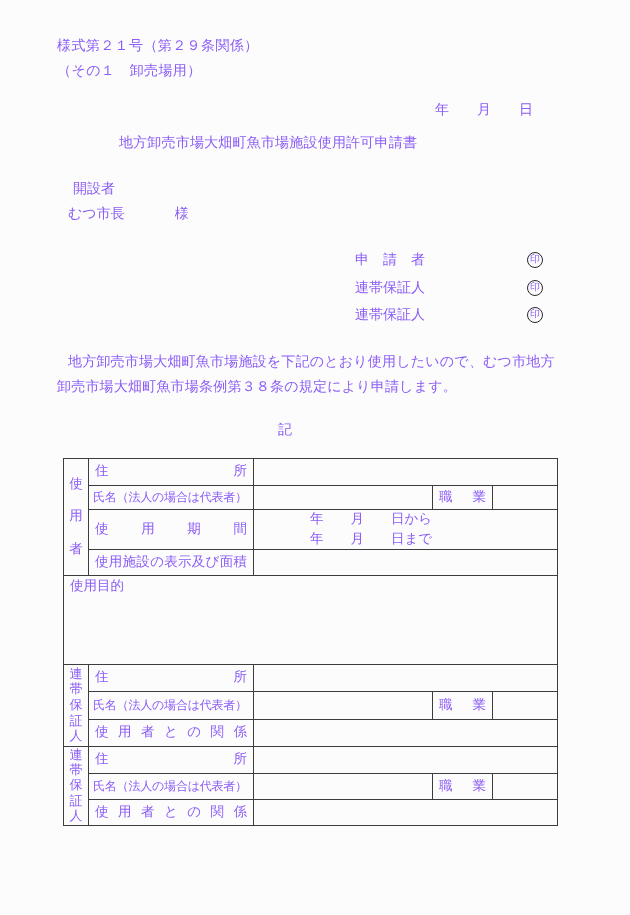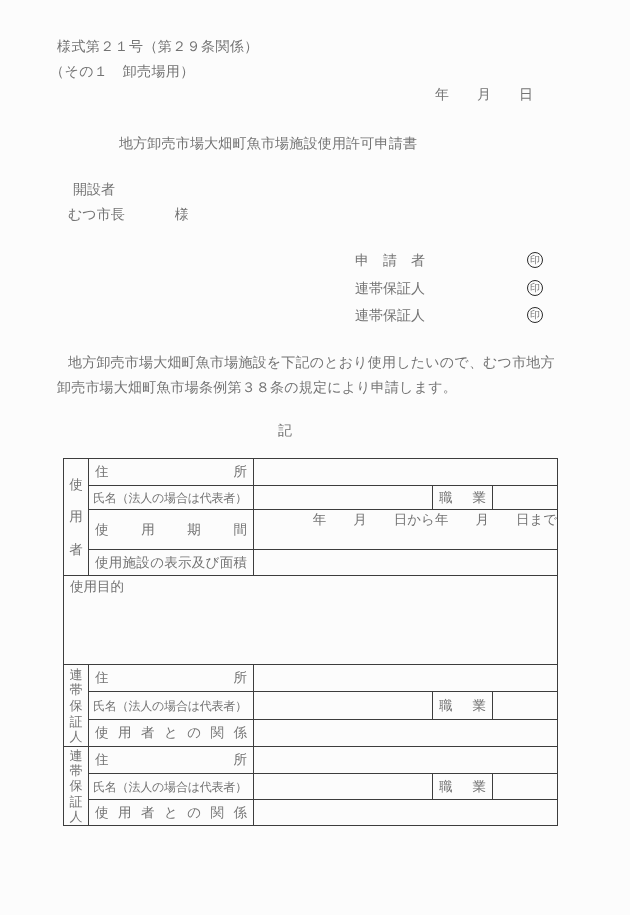--- a/index.html
+++ b/index.html
@@ -1,30 +1,30 @@
 <!DOCTYPE html>
 <html lang="ja"><head>
 <meta charset="utf-8">
 <style>
   html,body{margin:0;padding:0;background:#f4f4f4;}
   .page{
     position:relative;
     width:630px;height:915px;
     background:#fcfcfc;
-    font-family:Liberation Sans, sans-serif;
-    color:#737373;
+    font-family:Liberation Mono, monospace;
+    color:#8b5cf6;
     font-size:14px;
     line-height:1;
     overflow:hidden;
     margin:0 auto;
   }
   .abs{position:absolute;}
   .form-number{top:39px;left:57px;letter-spacing:0.4px;}
-  .form-subtitle{top:64px;left:50px;letter-spacing:0.4px;}
-  .date-field{top:87px;left:435px;}
+  .form-subtitle{top:64px;left:57px;letter-spacing:0.4px;}
+  .date-field{top:103px;left:435px;}
   .form-title{top:136px;left:0;width:536px;text-align:center;letter-spacing:0.2px;}
   .addressee-role{top:182px;left:73px;}
   .addressee-name{top:207px;left:68px;}
   .addressee-honorific{margin-left:50px;}
   .sig-row{position:absolute;left:317px;width:188px;height:18px;display:flex;justify-content:space-between;align-items:center;margin-left:38px;}
   .sig-row-1{top:251px;}
   .sig-row-2{top:279px;}
   .sig-row-3{top:306px;}
   .seal{
     display:inline-flex;align-items:center;justify-content:center;
@@ -35,21 +35,21 @@
   .record-heading{top:423px;left:278px;}
   .tbl-wrap{top:458px;left:63px;}
   table{border-collapse:collapse;table-layout:fixed;width:494px;}
   td{border:1px solid #3d3d3d;padding:0;font-size:13.5px;vertical-align:middle;overflow:hidden;}
   tr.r26 td{height:26px;} tr.r23 td{height:23px;} tr.r39 td{height:39px;}
   tr.r25 td{height:25px;} tr.r88 td{height:88px;} tr.r27 td{height:27px;}
   .vcell{display:flex;flex-direction:column;justify-content:space-evenly;align-items:center;height:100%;}
   .vcell.small{font-size:13px;}
   .jlabel{display:flex;justify-content:space-between;align-items:center;height:100%;padding:0 6px;}
   .namelabel{display:flex;align-items:center;height:100%;padding-left:4px;font-size:12px;letter-spacing:-0.2px;white-space:nowrap;}
-  .period-val{display:flex;flex-direction:row;justify-content:flex-end;height:100%;padding-left:56px;line-height:19px;}
+  .period-val{display:flex;flex-direction:column;justify-content:space-between;height:100%;padding-left:56px;line-height:19px;}
   td.top{vertical-align:top;margin-top:31px;}
   .purpose-inner{padding:4px 6px;}
   .blank{height:100%;}
 </style>
 </head>
 <body>
 
 <div class="page">
 
   <div class="abs form-number">様式第２１号（第２９条関係）</div>

